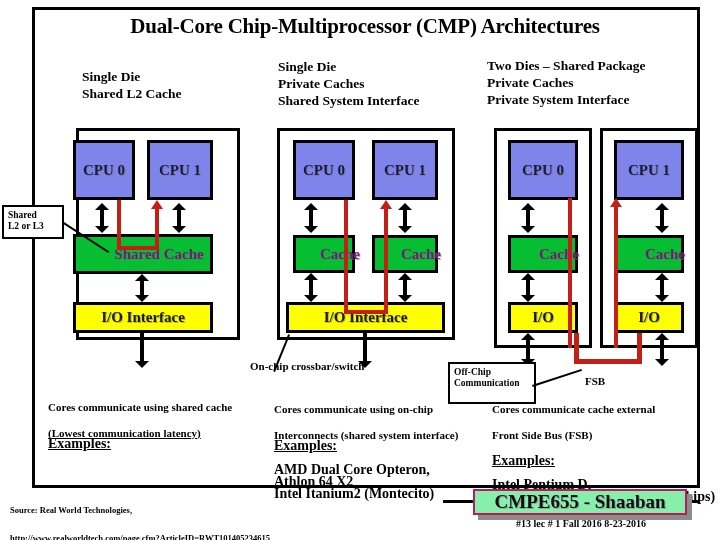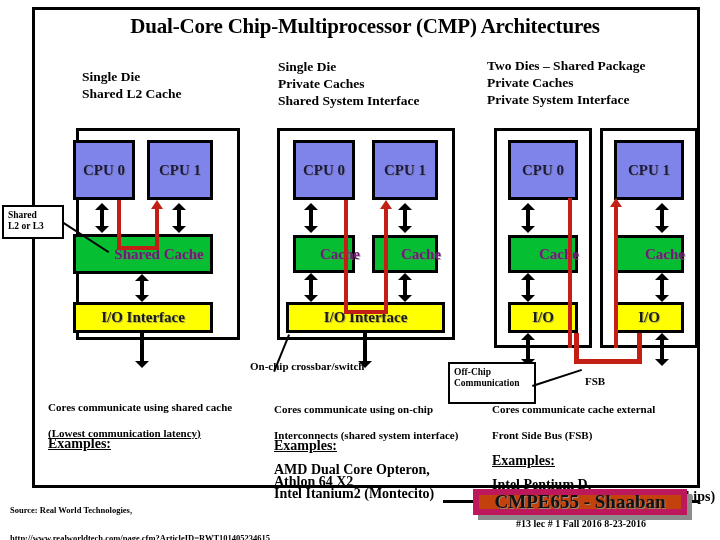--- a/index.html
+++ b/index.html
@@ -89,21 +89,21 @@
   .ex{position:absolute;font-family:"Liberation Serif",serif;font-weight:bold;font-size:14px;line-height:12px;white-space:pre-line;}
   .ex1{left:48px;top:426px;}
   .ex2{left:274px;top:428px;}
   .ex3{left:492px;top:443px;}
   .ex-h{text-decoration:underline;}
 
   .source{position:absolute;left:10px;top:489px;font-family:"Liberation Serif",serif;font-weight:bold;font-size:8.5px;line-height:14px;white-space:pre-line;}
 
   
   .badge-shadow{position:absolute;left:478px;top:494px;width:214px;height:26px;background:#8c8c8c;}
-  .badge{position:absolute;left:473px;top:489px;width:214px;height:26px;border:6px solid #be185d;background:#c2410c;
+  .badge{position:absolute;left:473px;top:489px;width:214px;height:26px;border:2px solid #be185d;background:#86efac;
          display:flex;align-items:center;justify-content:center;font-family:"Liberation Serif",serif;font-weight:bold;font-size:19px;
          color:#111;text-shadow:1px 1px 0 rgba(150,150,150,.8);box-sizing:border-box;}
   .badge-line-l{position:absolute;left:443px;top:500px;width:32px;height:3px;background:#000;}
   .badge-line-r{position:absolute;left:686px;top:500px;width:14px;height:3px;background:#000;}
   .footer-meta{position:absolute;left:473px;top:518px;width:216px;text-align:center;font-family:"Liberation Serif",serif;font-weight:bold;font-size:10px;}
 </style>
 </head>
 <body>
 
 <div id="slide">

